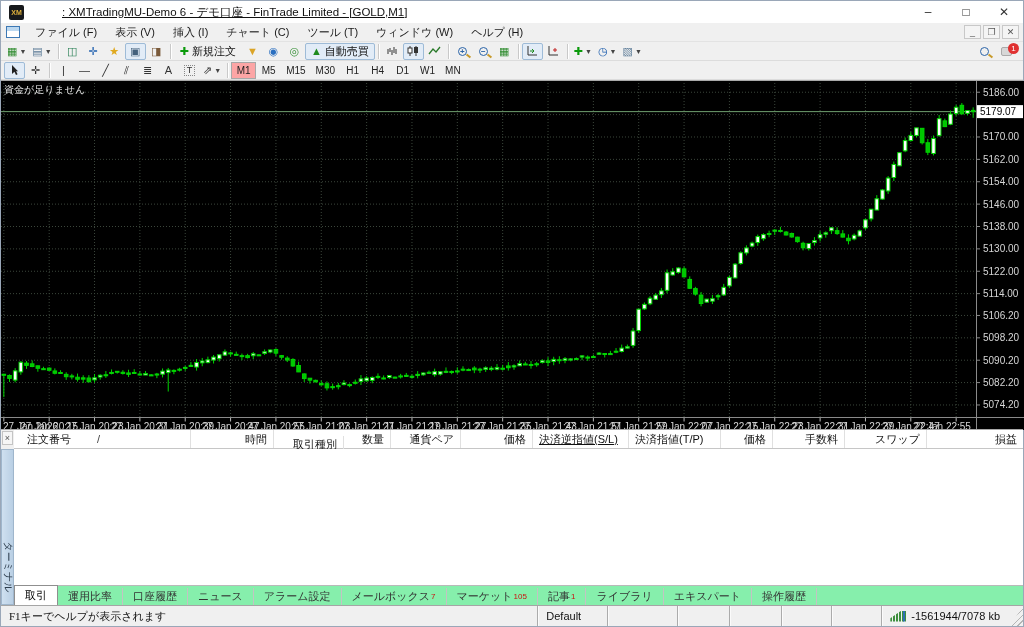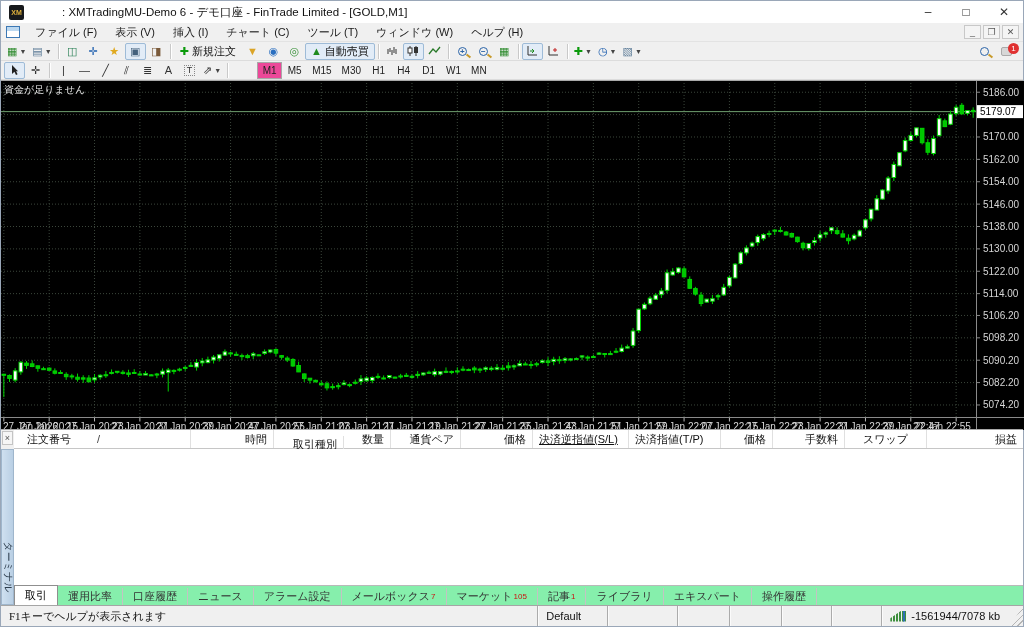--- a/index.html
+++ b/index.html
@@ -3,21 +3,21 @@
 <meta charset="utf-8">
 <style>
   * { margin:0; padding:0; box-sizing:border-box; }
   html,body { width:1024px; height:627px; overflow:hidden; }
   body { font-family:"Liberation Sans", sans-serif; font-size:11px; background:#f0f0f0; color:#000; }
   .app { width:1024px; height:627px; display:flex; flex-direction:column; border:1px solid #9aa7b8; }
 
   
   .titlebar { height:22px; background:#fff; display:flex; align-items:center; flex-shrink:0; }
   .app-icon { width:15px; height:15px; margin-left:8px; background:#17191c; border-radius:2px; color:#e0b23c; font-size:7px; font-weight:bold; display:flex; align-items:center; justify-content:center; }
-  .title-text { margin-left:38px; font-size:11.5px; color:#111; }
+  .title-text { margin-left:38px; font-size:11.5px; color:#111;text-decoration:underline; }
   .tb-controls { margin-left:auto; display:flex; height:100%; }
   .tb-btn { width:38px; height:100%; display:flex; align-items:center; justify-content:center; font-size:12px; color:#333; }
 
   
   .menubar { height:19px; background:#f0f0f0; display:flex; align-items:center; flex-shrink:0; border-bottom:1px solid #e3e3e3; }
   .sys-icon { width:14px; height:12px; margin:0 6px 0 5px; border:1px solid #3c78b4; background:linear-gradient(#bcd8f0 0 4px, #fff 4px); }
   .menu-item { padding:5px 9px; font-size:11px; color:#1a1a1a; }
   .mdi-controls { margin-left:auto; display:flex; margin-right:4px; }
   .mdi-btn { width:17px; height:14px; display:flex; align-items:center; justify-content:center; font-size:9px; color:#555; border:1px solid #c8c8c8; background:#f4f4f4; margin-left:2px; }
 
@@ -28,21 +28,21 @@
   .tbtn.pressed { background:#e2ecf7; border-color:#9ebbd7; }
   .g { font-size:11px; line-height:1; }
   .dd { font-size:7px; color:#444; margin-left:2px; }
   .tlabel { font-size:11px; margin-left:3px; color:#111; white-space:nowrap; }
   .mag { width:9px; height:9px; border:1.6px solid #2b64a8; border-radius:50%; position:relative; font-size:8px; font-weight:bold; color:#2b64a8; display:flex; align-items:center; justify-content:center; }
   .mag::after { content:""; position:absolute; width:5px; height:2px; background:#c89a2a; right:-5px; bottom:-2px; transform:rotate(40deg); }
   .chat-wrap { position:relative; width:22px; height:17px; display:flex; align-items:center; justify-content:center; }
   .chat-g { width:11px; height:9px; background:#d7d7d7; border:1px solid #aaa; border-radius:2px; }
   .badge { position:absolute; right:-2px; top:0; min-width:11px; height:11px; background:#e03131; color:#fff; border-radius:6px; font-size:8px; display:flex; align-items:center; justify-content:center; padding:0 2px; }
   .tf { height:17px; min-width:25px; padding:0 4px; display:flex; align-items:center; justify-content:center; font-size:10px; color:#222; border:1px solid transparent; }
-  .tf.active { background:#ec4899; border-color:#a8a8a8;margin-left:26px; }
+  .tf.active { background:#fca5a5; border-color:#a8a8a8; }
   svg.ic { display:block; }
 
   
   .chart-area { position:relative; height:349px; flex-shrink:0; background:#000; border-top:1px solid #a9a9a9; }
   .chart-caption { position:absolute; left:3px; top:3px; color:#c9c9c9; font-size:10px; line-height:12px; }
   .chart-caption .cmt { color:#ececec; }
   .tri { font-size:8px; color:#bdbdbd; margin-right:3px; }
 
   
   .terminal { flex:1; background:#fff; display:flex; position:relative; border-top:1px solid #a9a9a9; }
@@ -771,21 +771,21 @@
           </div>
           <div class="th-cell" style="width: 92px;">
             <span>決済指値(T/P)</span>
           </div>
           <div class="th-cell r" style="width: 52px;">
             <span>価格</span>
           </div>
           <div class="th-cell r" style="width: 72px;">
             <span>手数料</span>
           </div>
-          <div class="th-cell r" style="width: 82px; justify-content: center;">
+          <div class="th-cell r" style="width: 82px;">
             <span>スワップ</span>
           </div>
           <div class="th-cell r flex">
             <span>損益</span>
           </div>
         </div>
       <div class="term-body"></div>
       <div class="term-tabs">
           <span class="term-tab active">
             <span>取引</span>

